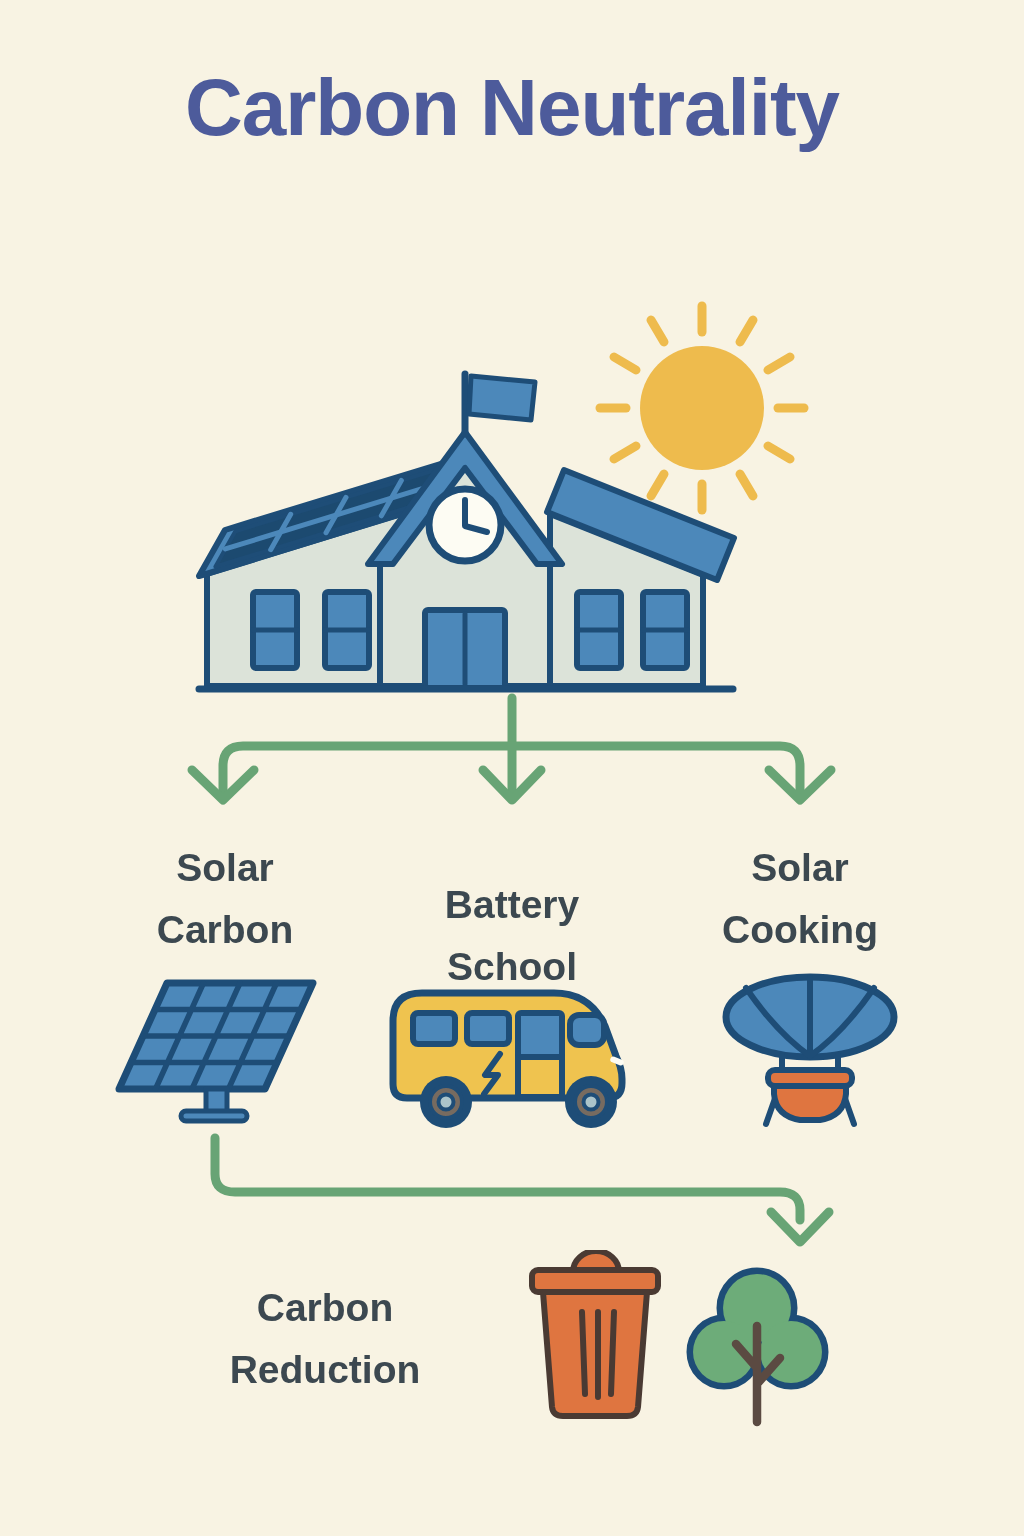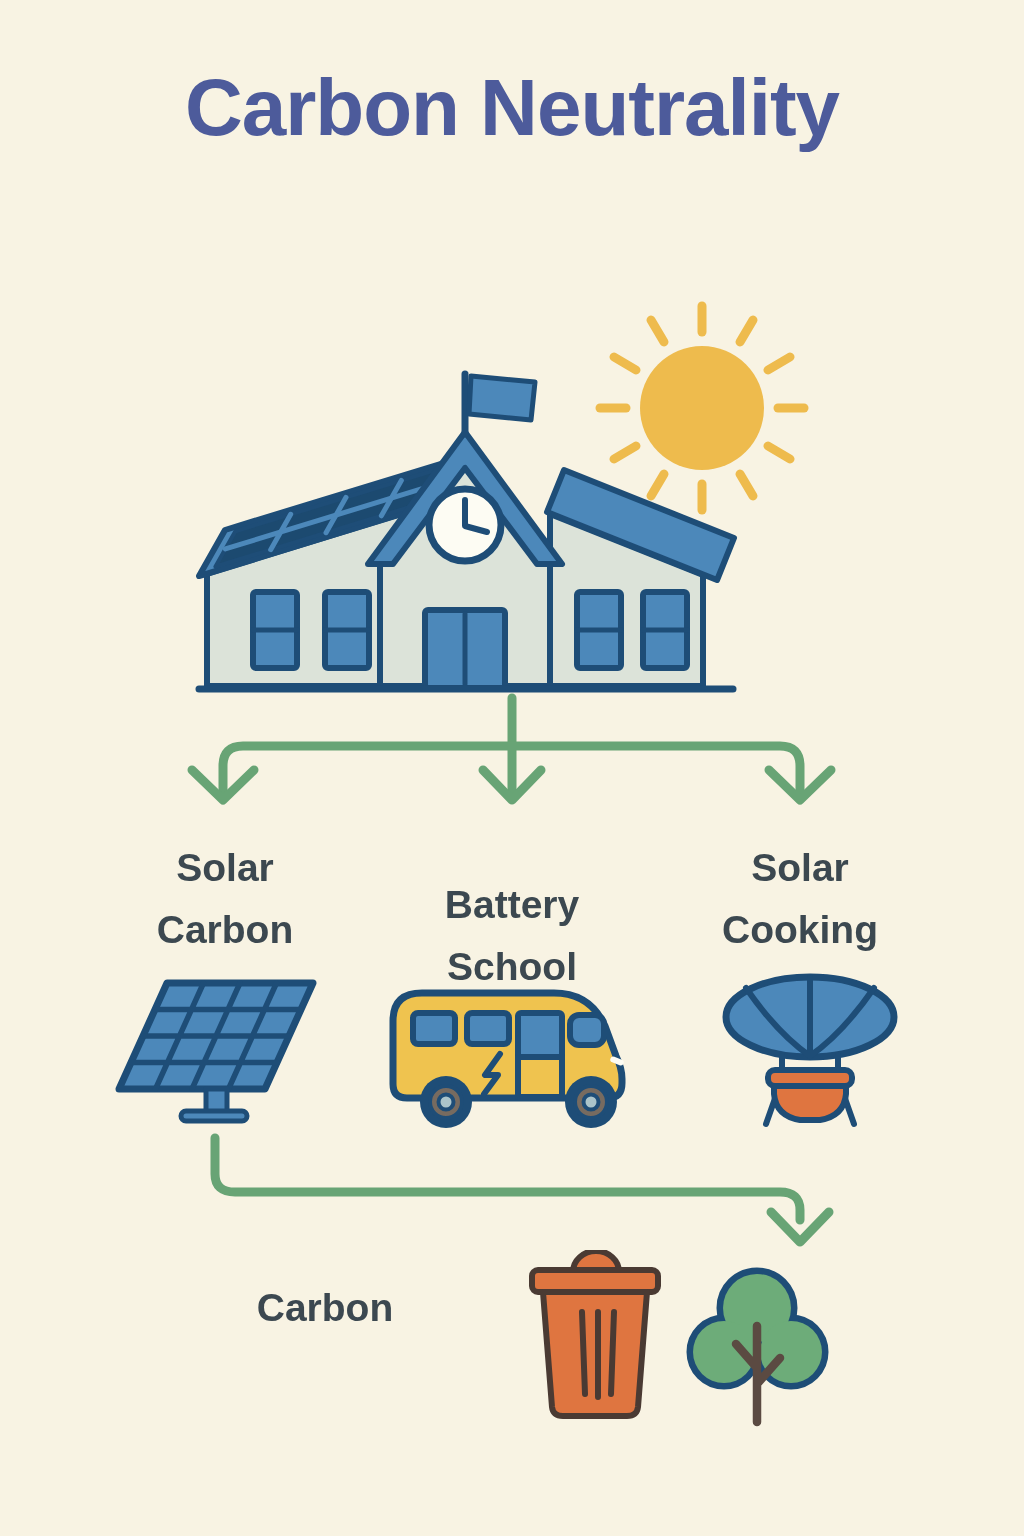--- a/index.html
+++ b/index.html
@@ -209,20 +209,21 @@
 
   <svg class="abs" style="left:180px;top:1132px;" width="660" height="135" viewBox="0 0 660 135">
     <g class="f-none s-green" stroke-width="9">
       <path d="M 35 6 L 35 42 Q 35 60 55 60 L 600 60 Q 620 60 620 78 L 620 88"></path>
       <path d="M 591 80 L 620 110 L 649 80"></path>
     </g>
   </svg>
 
   <div class="waste-label">
     <span>Carbon</span>
+    <span>Reduction</span>
   </div>
 
   <svg class="abs" style="left:522px;top:1250px;" width="150" height="175" viewBox="0 0 150 175">
     <path d="M 51 22 A 23 21 0 0 1 97 22 L 97 26 L 51 26 Z" class="f-orange s-brown" stroke-width="6"></path>
     <rect x="10" y="20" width="126" height="22" rx="6" class="f-orange s-brown" stroke-width="6"></rect>
     <path d="M 21 42 L 125 42 L 116 157 Q 115 166 105 166 L 41 166 Q 31 166 30 157 Z" class="f-orange s-brown" stroke-width="6"></path>
     <path d="M 60 62 L 63 144 M 76 62 L 76 147 M 92 62 L 89 144" class="f-none s-brown" stroke-width="6"></path>
   </svg>
 
   <svg class="abs" style="left:680px;top:1266px;" width="150" height="165" viewBox="0 0 150 165">

